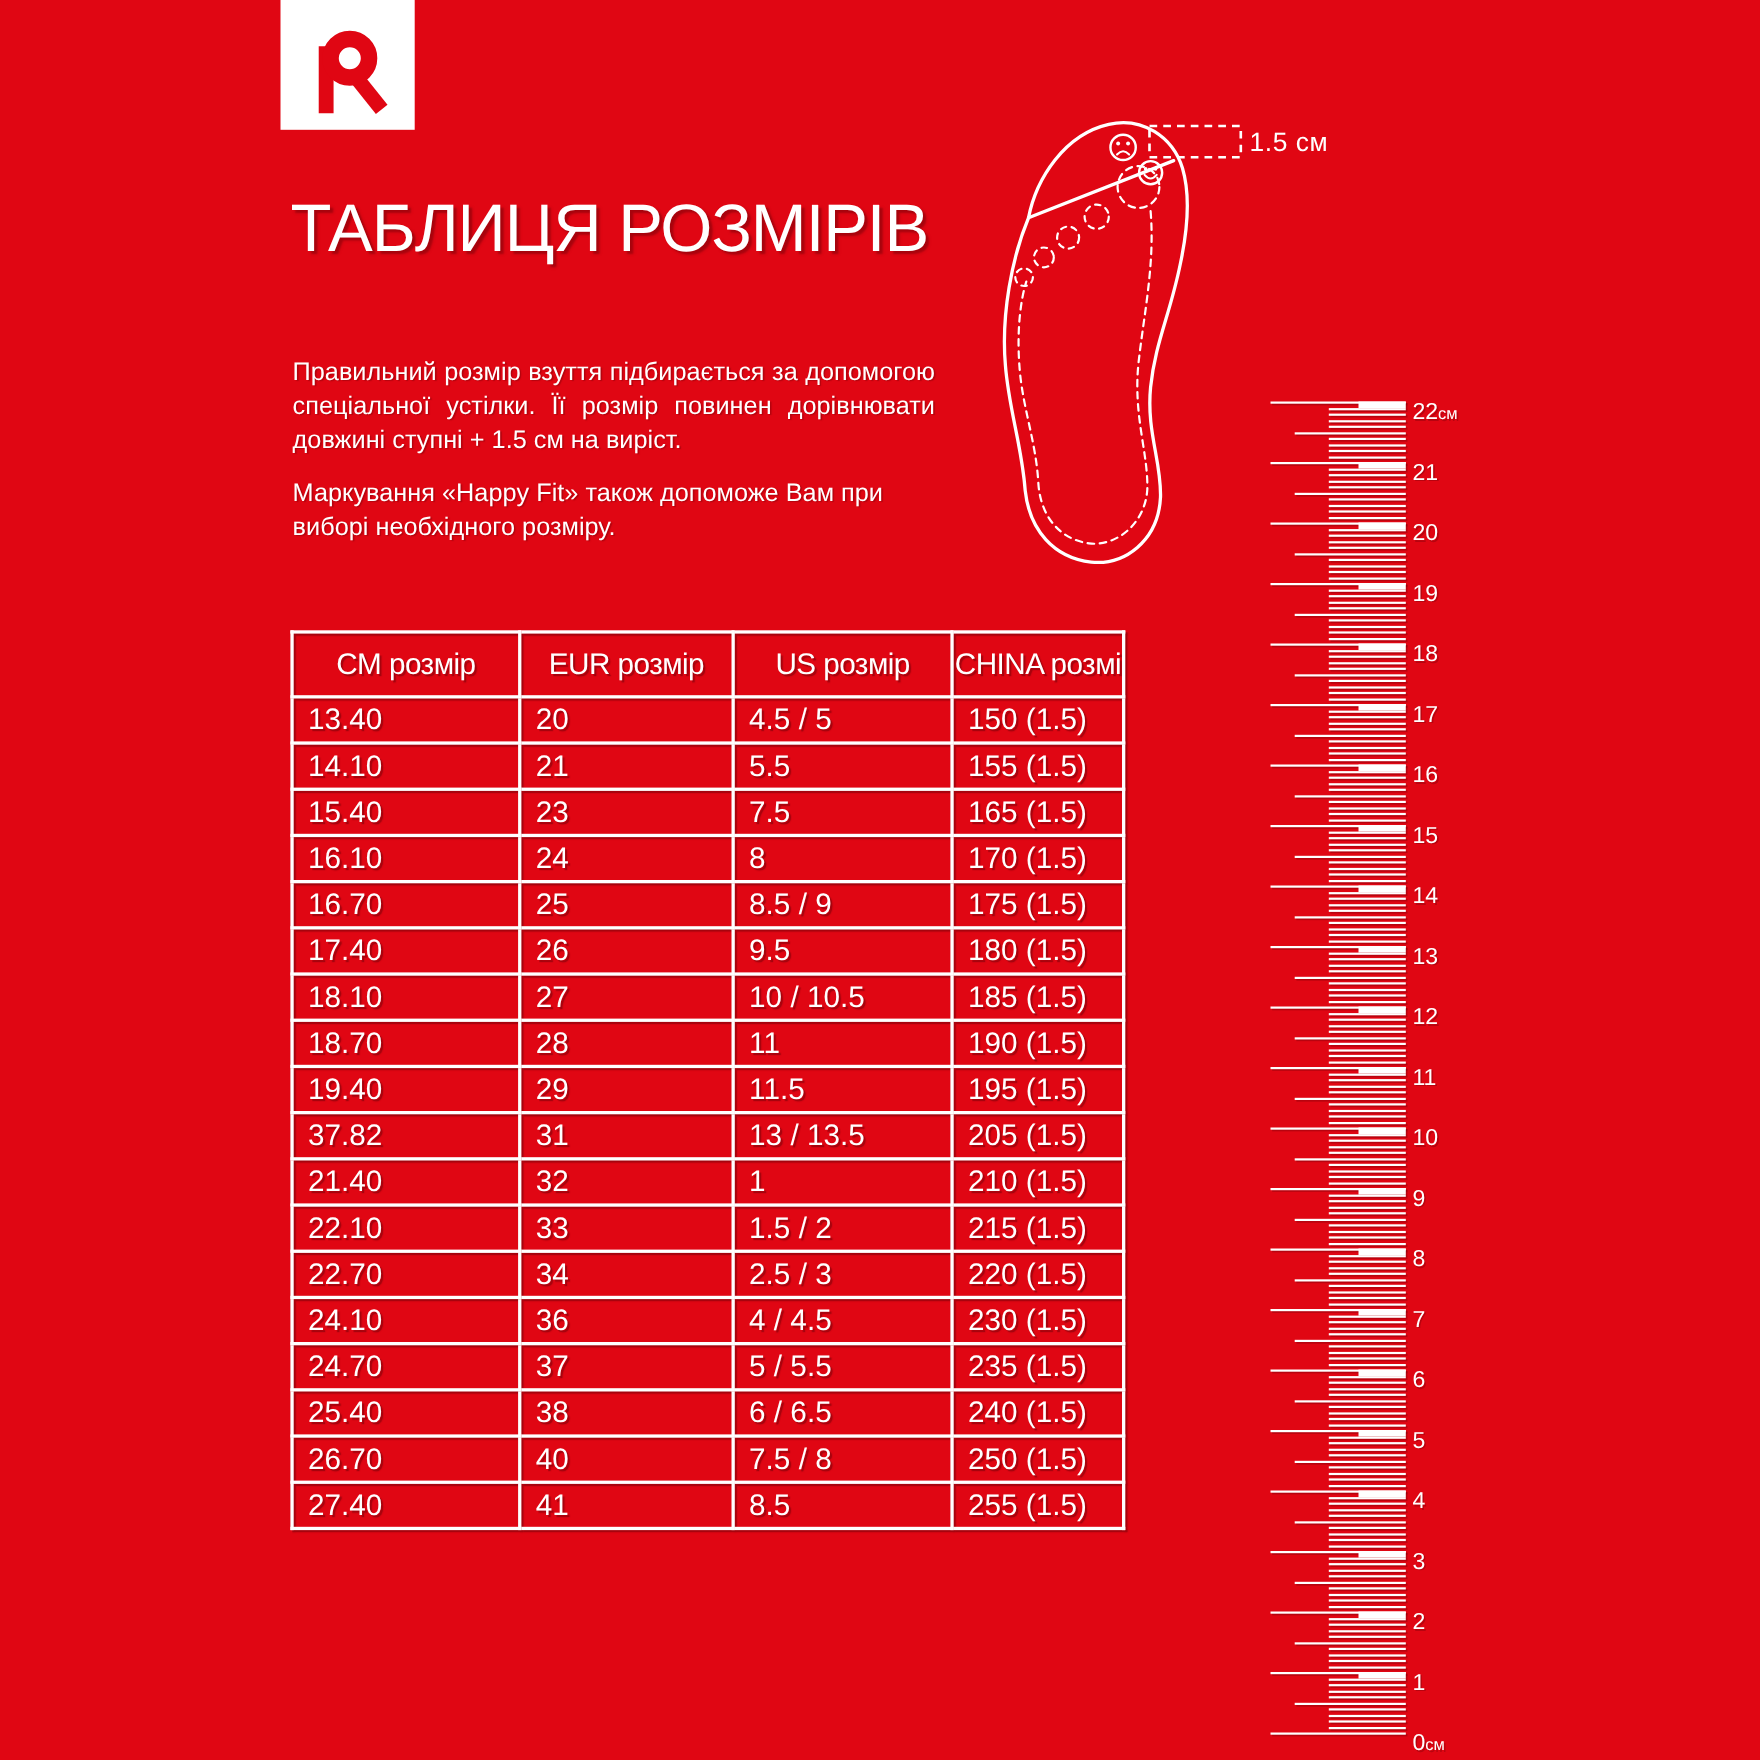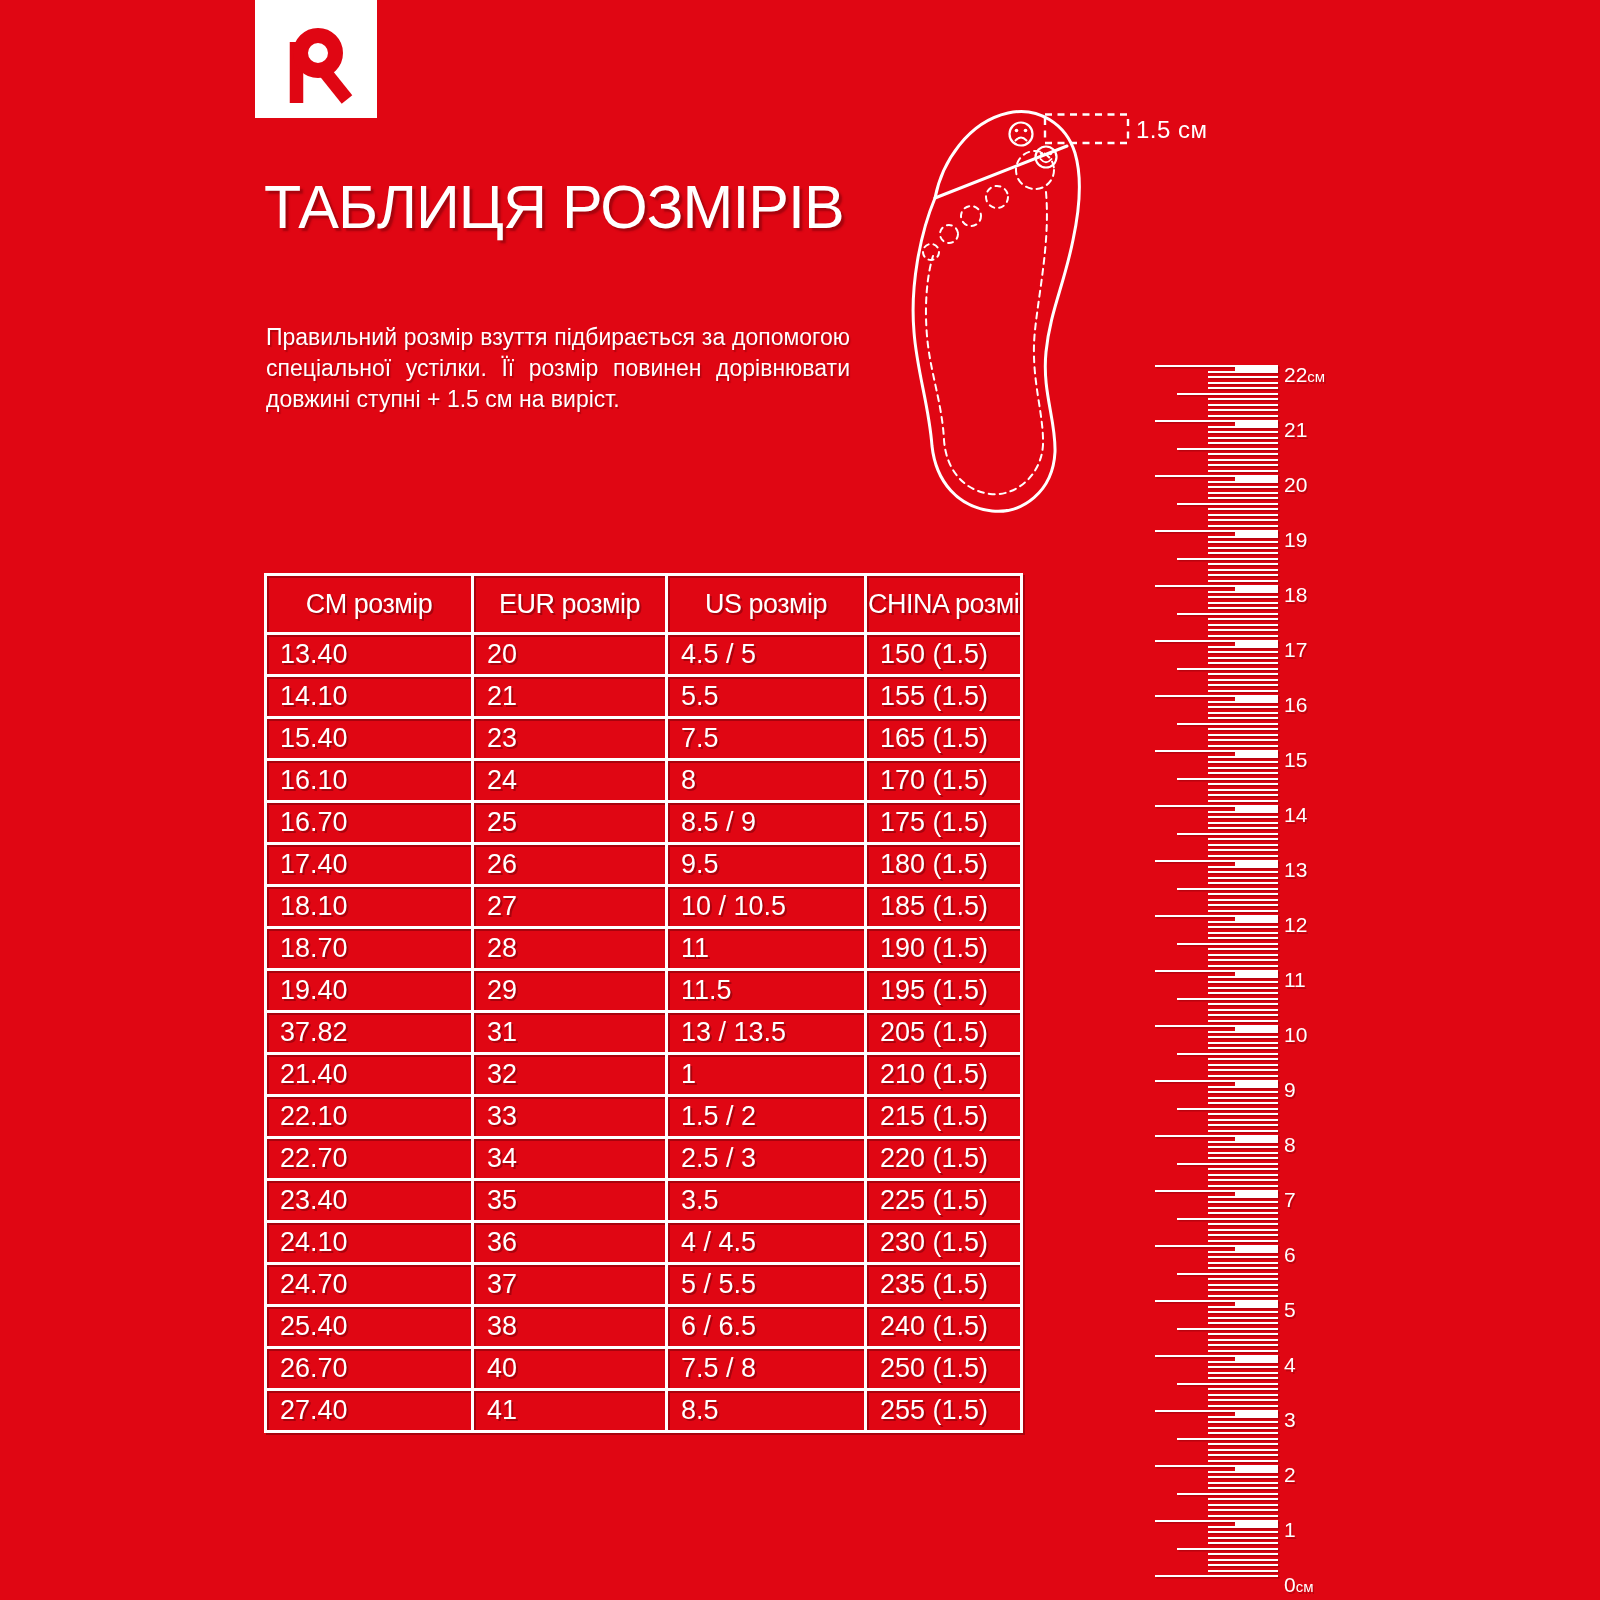--- a/index.html
+++ b/index.html
@@ -74,20 +74,21 @@
     <line x1="41.5" y1="42" x2="41.5" y2="103" stroke="#e00613" stroke-width="13.5"></line>
     <line x1="70" y1="72" x2="92" y2="99.5" stroke="#e00613" stroke-width="13.5"></line>
     <circle cx="63" cy="53" r="17.5" fill="none" stroke="#e00613" stroke-width="15"></circle>
   </svg>
 </div>
 
 <div class="page-title">ТАБЛИЦЯ РОЗМІРІВ</div>
 
 <div class="intro">
   <p class="justify">Правильний розмір взуття підбирається за допомогою спеціальної устілки. Її розмір повинен дорівнювати довжині ступні + 1.5 см на виріст.</p>
+  <p>Маркування «Happy Fit» також допоможе Вам при виборі необхідного розміру.</p>
 </div>
 
 <table class="size-table">
   <colgroup>
     <col style="width:207px">
       <col style="width:194px">
       <col style="width:199px">
       <col style="width:156px">
   </colgroup>
   <thead>
@@ -169,26 +170,20 @@
         <td>22.10</td>
         <td>33</td>
         <td>1.5 / 2</td>
         <td>215 (1.5)</td>
       </tr>
       <tr>
         <td>22.70</td>
         <td>34</td>
         <td>2.5 / 3</td>
         <td>220 (1.5)</td>
-      </tr>
-      <tr>
-        <td>23.40</td>
-        <td>35</td>
-        <td>3.5</td>
-        <td>225 (1.5)</td>
       </tr>
       <tr>
         <td>24.10</td>
         <td>36</td>
         <td>4 / 4.5</td>
         <td>230 (1.5)</td>
       </tr>
       <tr>
         <td>24.70</td>
         <td>37</td>

